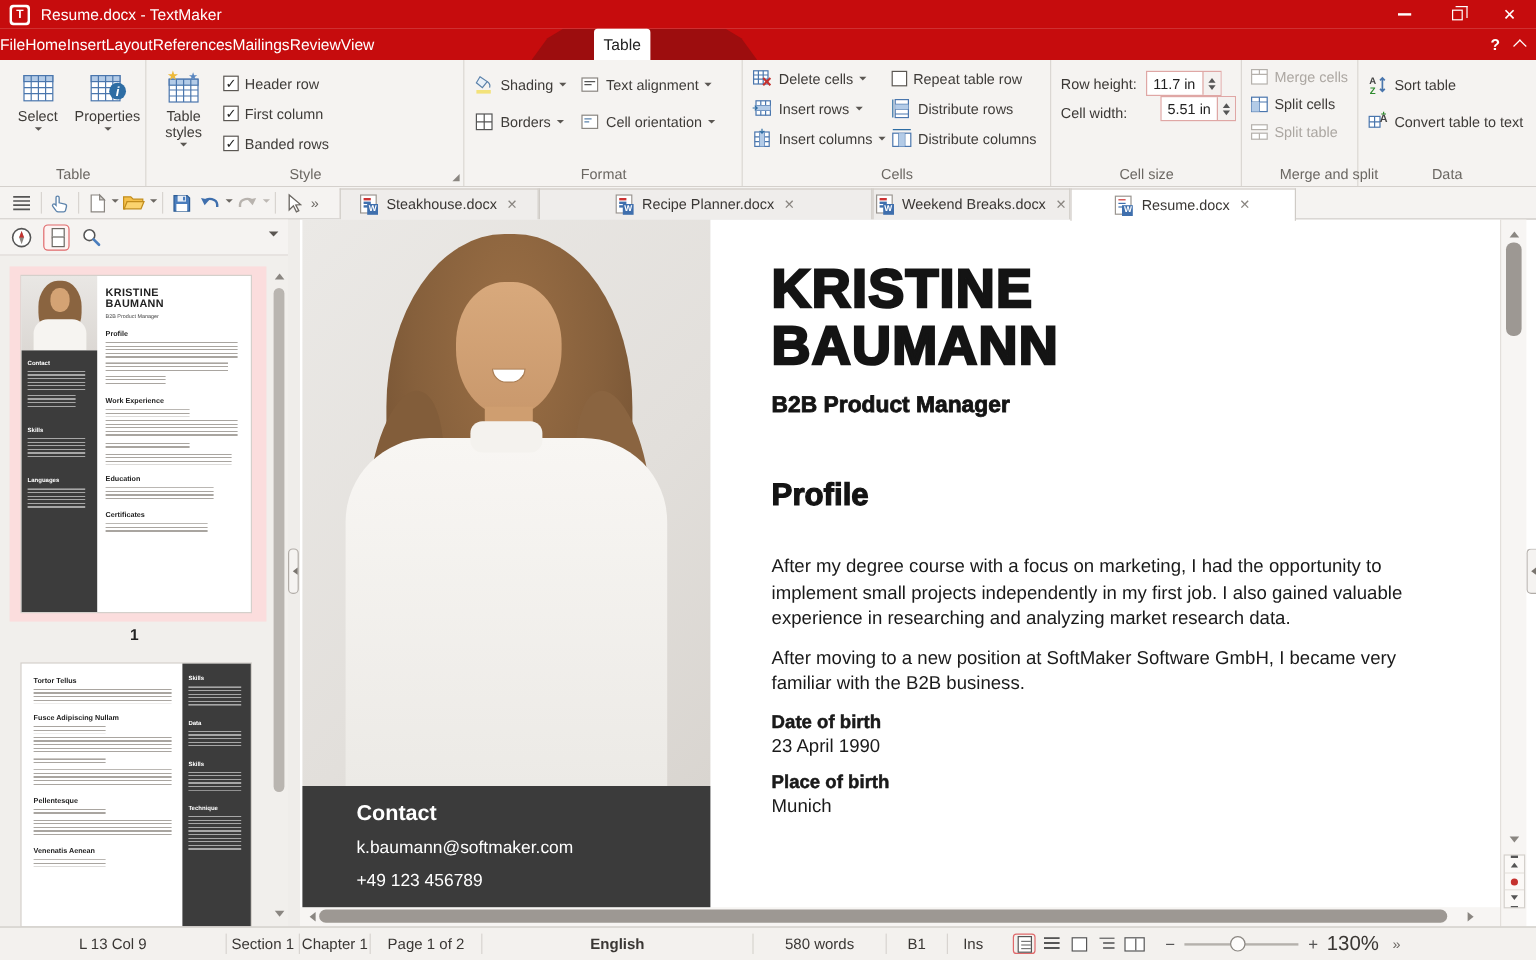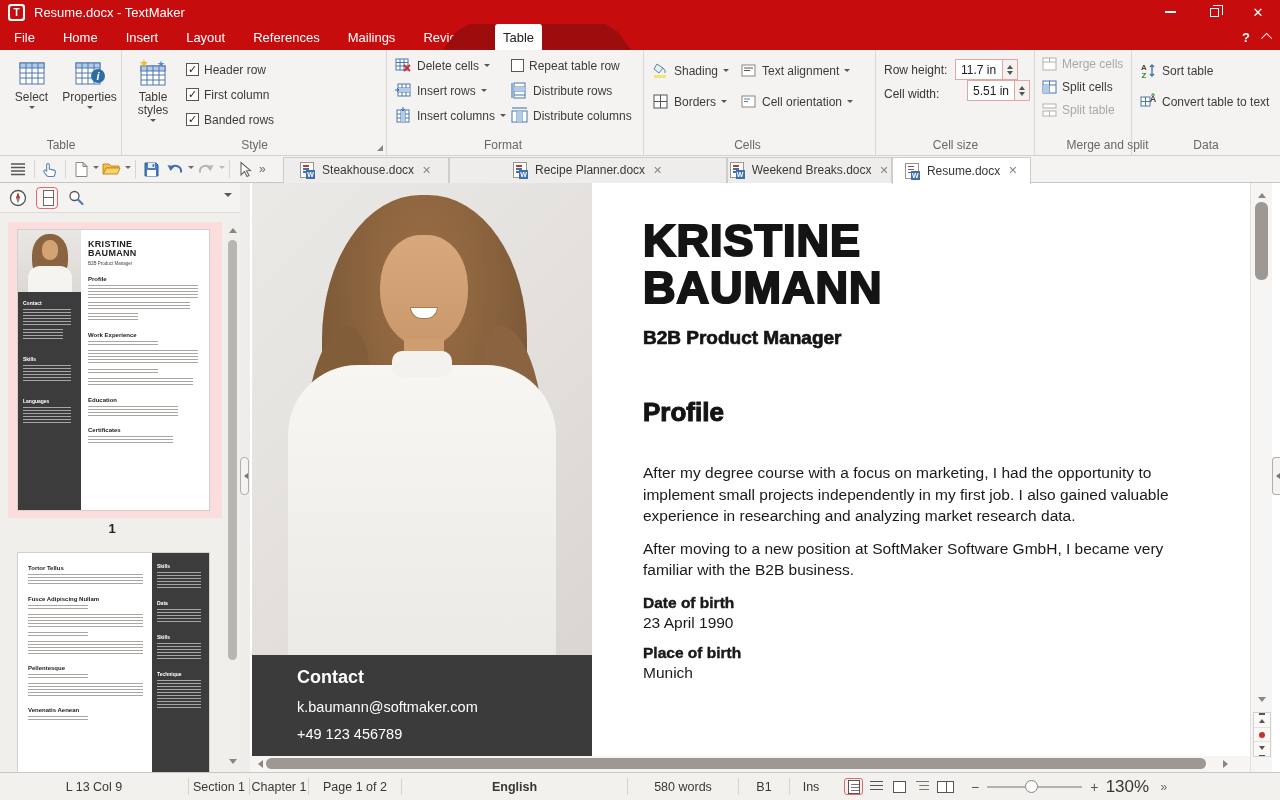--- a/index.html
+++ b/index.html
@@ -14,21 +14,21 @@
   #titlebar .ttl { font-size:13px; }
   .wctl { margin-left:auto; display:flex; }
   .wbtn { width:44px; height:24px; display:flex; align-items:center; justify-content:center; color:#fff; }
   .min-glyph { width:11px; height:1.5px; background:#fff; }
   .rest-glyph { width:9px; height:9px; border:1.2px solid #fff; position:relative; }
   .rest-glyph:before { content:""; position:absolute; left:2px; top:-4px; width:9px; height:9px; border:1.2px solid #fff; border-bottom:none; border-left:none; }
   .x-glyph { font-size:13px; }
 
   
   #menubar { position:absolute; left:0; top:24px; width:1280px; height:26px; background:#c60c0d; display:flex; align-items:stretch; color:#fff; font-size:13px; }
-  .mitem { padding:0 14px; display:flex; align-items:center; }
+  .mitem { padding:0 0; display:flex; align-items:center; }
   #swoosh { position:absolute; left:443px; top:0; width:188px; height:26px; background:#9d0d0e; clip-path:polygon(14% 0, 86% 0, 93% 30%, 100% 100%, 0 100%, 7% 30%); }
   #tab-table { position:absolute; left:495px; top:0; width:47px; height:26px; background:#fff; color:#222; display:flex; align-items:center; justify-content:center; border-radius:3px 3px 0 0; }
   .mb-right { position:absolute; right:0; top:0; height:26px; display:flex; align-items:center; gap:10px; padding-right:8px; }
   .mb-help { font-size:13px; font-weight:bold; width:16px; text-align:center; }
   .chev-up { width:8px; height:8px; border-left:1.6px solid #fff; border-top:1.6px solid #fff; transform:rotate(45deg) translateY(2px); }
 
   
   #ribbon { position:absolute; left:0; top:50px; width:1280px; height:106px; background:#f5f3f1; border-bottom:1px solid #d4d0cc; display:flex; }
   .grp { position:relative; height:100%; border-right:1px solid #dbd7d3; }
   .glabel { position:absolute; bottom:3px; left:0; width:100%; text-align:center; color:#6b6762; font-size:12px; }
@@ -241,20 +241,58 @@
           <span>First column</span>
         </div>
       <div class="cbrow">
           <span class="cb on"></span>
           <span>Banded rows</span>
         </div>
     </div>
     <span class="launcher"></span>
   </div>
 
+  <div class="grp" style="width:232px; padding:12px 0 0 8px;">
+    <div style="display:grid; grid-template-columns:88px 136px; row-gap:14px;">
+      <div class="sbtn">
+        <svg width="17" height="17" viewBox="0 0 17 17">
+            <rect x="2" y="13" width="12" height="3" fill="#f3e27a"></rect>
+            <path d="M5 2 L11 6 L7 11 L2 7 Z" fill="#e8f0f8" stroke="#5b82ab"></path>
+            <path d="M11 6 q3 2 2 5" stroke="#5b82ab" fill="none"></path>
+          </svg>
+        <span>Shading</span>
+          <span class="dd"></span>
+      </div>
+      <div class="sbtn">
+        <svg width="17" height="17" viewBox="0 0 17 17">
+            <rect x="2" y="3" width="13" height="11" fill="#fff" stroke="#8a8681"></rect>
+            <path d="M4 6h9M4 8.5h6" stroke="#555"></path>
+          </svg>
+        <span>Text alignment</span>
+          <span class="dd"></span>
+      </div>
+      <div class="sbtn">
+        <svg width="17" height="17" viewBox="0 0 17 17">
+            <rect x="2" y="2" width="13" height="13" fill="#fff" stroke="#555"></rect>
+            <path d="M8.5 2v13M2 8.5h13" stroke="#555"></path>
+          </svg>
+        <span>Borders</span>
+          <span class="dd"></span>
+      </div>
+      <div class="sbtn">
+        <svg width="17" height="17" viewBox="0 0 17 17">
+            <rect x="2" y="3" width="13" height="11" fill="#fff" stroke="#8a8681"></rect>
+            <path d="M4 6h6M4 8.5h4" stroke="#5b82ab"></path>
+          </svg>
+        <span>Cell orientation</span>
+          <span class="dd"></span>
+      </div>
+    </div>
+  </div>
+
   <div class="grp" style="width:257px; padding:7px 0 0 8px;">
     <div style="display:grid; grid-template-columns:116px 130px; row-gap:8px;">
       <div class="sbtn">
         <svg width="17" height="17" viewBox="0 0 17 17">
             <rect x="1" y="2" width="12" height="11" fill="#fff" stroke="#4a76ad"></rect>
             <path d="M1 5.5h12M1 9h12M5 2v11M9 2v11" stroke="#4a76ad"></path>
             <path d="M9 8l6 6M15 8l-6 6" stroke="#c5322f" stroke-width="1.8"></path>
           </svg>
         <span>Delete cells</span>
           <span class="dd"></span>
@@ -293,58 +331,20 @@
           <span class="dd"></span>
       </div>
       <div class="sbtn">
         <svg width="17" height="17" viewBox="0 0 17 17">
             <rect x="1" y="4" width="15" height="11" fill="#fff" stroke="#4a76ad"></rect>
             <path d="M6 4v11M11 4v11" stroke="#4a76ad"></path>
             <rect x="6" y="4" width="5" height="11" fill="#b3cbe7"></rect>
             <path d="M1 1h15" stroke="#2e6da4"></path>
           </svg>
         <span>Distribute columns</span>
-      </div>
-    </div>
-  </div>
-
-  <div class="grp" style="width:232px; padding:12px 0 0 8px;">
-    <div style="display:grid; grid-template-columns:88px 136px; row-gap:14px;">
-      <div class="sbtn">
-        <svg width="17" height="17" viewBox="0 0 17 17">
-            <rect x="2" y="13" width="12" height="3" fill="#f3e27a"></rect>
-            <path d="M5 2 L11 6 L7 11 L2 7 Z" fill="#e8f0f8" stroke="#5b82ab"></path>
-            <path d="M11 6 q3 2 2 5" stroke="#5b82ab" fill="none"></path>
-          </svg>
-        <span>Shading</span>
-          <span class="dd"></span>
-      </div>
-      <div class="sbtn">
-        <svg width="17" height="17" viewBox="0 0 17 17">
-            <rect x="2" y="3" width="13" height="11" fill="#fff" stroke="#8a8681"></rect>
-            <path d="M4 6h9M4 8.5h6" stroke="#555"></path>
-          </svg>
-        <span>Text alignment</span>
-          <span class="dd"></span>
-      </div>
-      <div class="sbtn">
-        <svg width="17" height="17" viewBox="0 0 17 17">
-            <rect x="2" y="2" width="13" height="13" fill="#fff" stroke="#555"></rect>
-            <path d="M8.5 2v13M2 8.5h13" stroke="#555"></path>
-          </svg>
-        <span>Borders</span>
-          <span class="dd"></span>
-      </div>
-      <div class="sbtn">
-        <svg width="17" height="17" viewBox="0 0 17 17">
-            <rect x="2" y="3" width="13" height="11" fill="#fff" stroke="#8a8681"></rect>
-            <path d="M4 6h6M4 8.5h4" stroke="#5b82ab"></path>
-          </svg>
-        <span>Cell orientation</span>
-          <span class="dd"></span>
       </div>
     </div>
   </div>
 
   <div class="grp" style="width:159px; padding:9px 0 0 8px;">
     <div style="display:flex; align-items:center; gap:6px; ">
       <span style="width:65px;">Row height:</span>
       <span class="spinwrap">
         <span class="spinval">11.7 in</span>
         <span class="spin">
@@ -487,21 +487,21 @@
     <div class="dtab" style="width:278px;">
       <span class="docic"></span>
       <span>Recipe Planner.docx</span>
       <span class="tabx">✕</span>
     </div>
     <div class="dtab" style="width:165px;">
       <span class="docic"></span>
       <span>Weekend Breaks.docx</span>
       <span class="tabx">✕</span>
     </div>
-    <div class="dtab active" style="width:139px;">
+    <div class="dtab active" style="width:188px;">
       <span class="docic"></span>
       <span>Resume.docx</span>
       <span class="tabx">✕</span>
     </div>
   </div>
 </div>
 
 <div id="main">
 
   <div id="sidebar">

